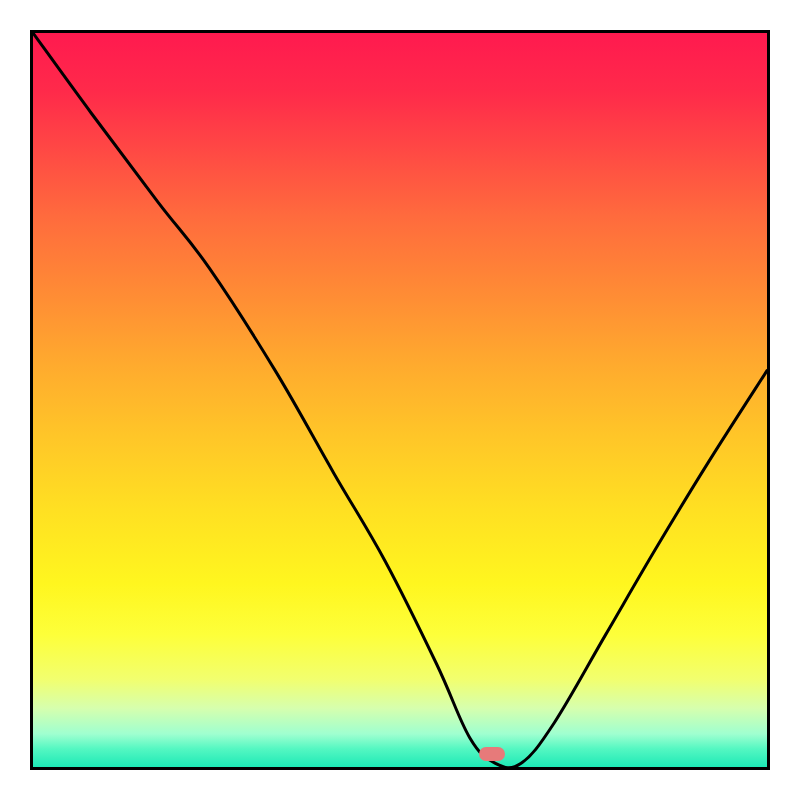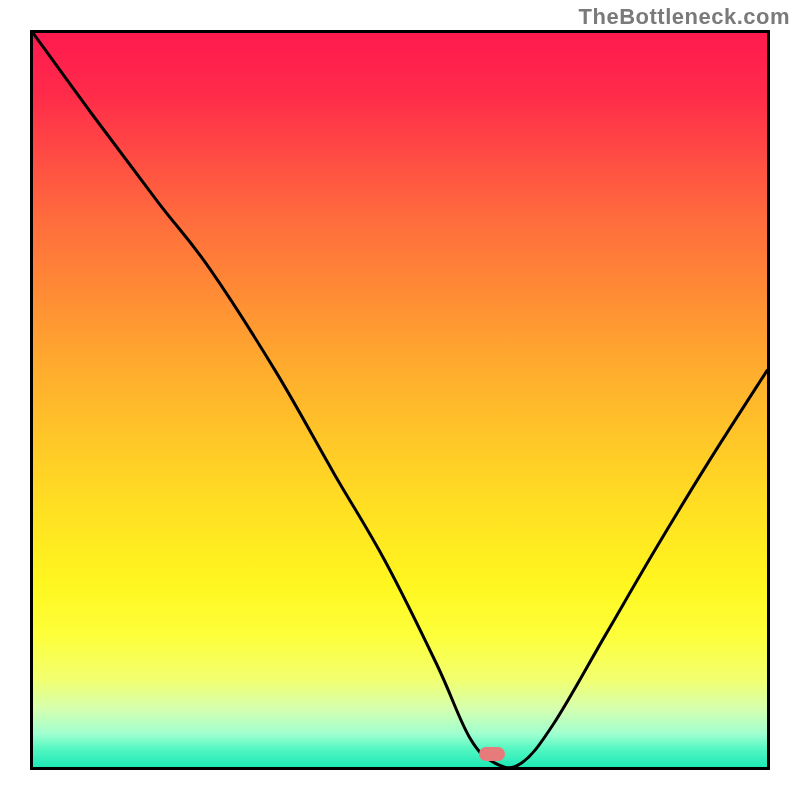--- a/index.html
+++ b/index.html
@@ -65,21 +65,20 @@
     height: 14px;
     border-radius: 8px;
     transform: translate(-50%, -50%);
     z-index: 8;
   }
 </style>
 </head>
 <body>
 
 <div class="container">
-  <div class="watermark">TheBottleneck.com</div>
 
   <div class="plot-area">
 
     <svg class="curve" viewBox="0 0 734 734" preserveAspectRatio="none">
       <path d="M 0.00 0.00 C 10.57 14.53, 36.26 50.35, 58.72 80.74 C 81.18 111.13, 103.64 141.07, 124.78 168.82 C 145.92 196.57, 155.02 204.49, 176.16 234.88 C 197.30 265.27, 219.76 300.65, 242.22 337.64 C 264.68 374.63, 281.12 406.05, 300.94 440.40 C 320.76 474.75, 333.82 494.13, 352.32 528.48 C 370.82 562.83, 388.51 599.53, 403.70 631.24 C 418.89 662.95, 426.16 686.80, 436.73 704.64 C 447.30 722.48, 453.17 725.71, 462.42 730.33 C 471.67 734.95, 477.54 737.60, 488.11 730.33 C 498.68 723.06, 505.95 713.08, 521.14 689.96 C 536.33 666.84, 554.02 633.59, 572.52 601.88 C 591.02 570.17, 605.40 544.85, 623.90 513.80 C 642.40 482.75, 655.46 461.10, 675.28 429.39 C 695.10 397.68, 723.43 354.15, 734.00 337.64" stroke="#000000" stroke-width="3" fill="none" stroke-linecap="round" stroke-linejoin="round"></path>
     </svg>
 
     <div class="marker" style="left: 62.5%; top: 98.2%; background: rgb(231, 122, 122);"></div>
 
   </div>

